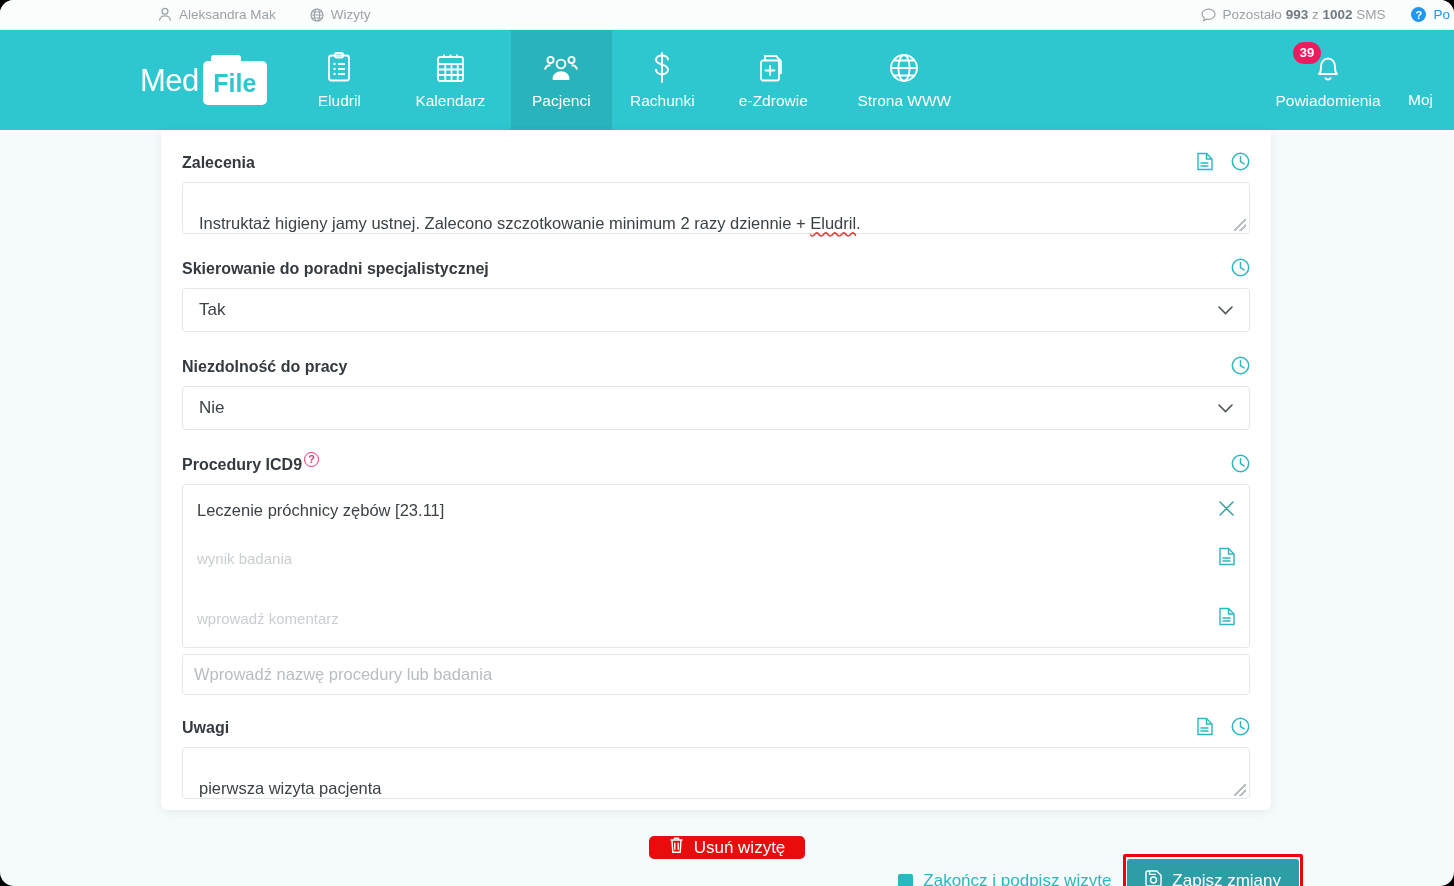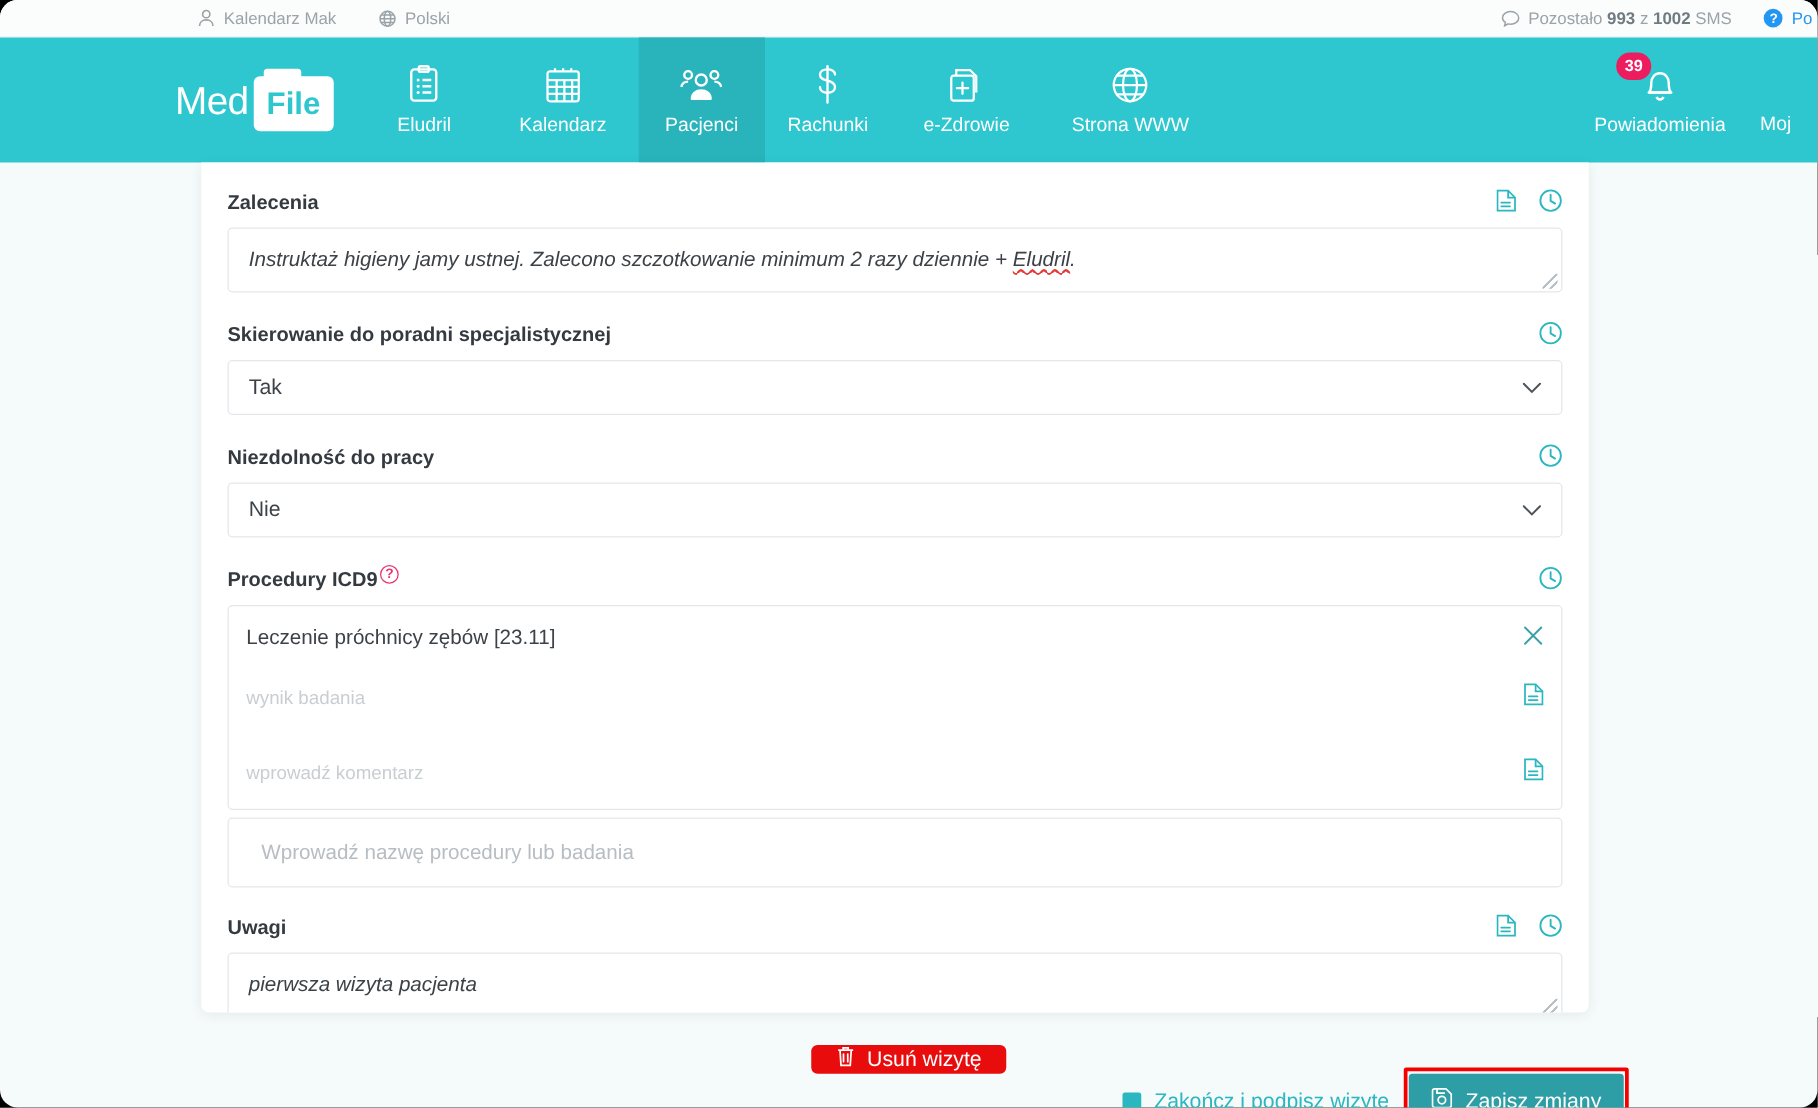--- a/index.html
+++ b/index.html
@@ -129,25 +129,24 @@
     font-size: 11px; font-weight: bold; line-height: 12px; text-align: center;
     margin-top: -4px; display: inline-block; cursor: pointer;
   }
   .field-actions { margin-left: auto; display: flex; align-items: center; gap: 18px; }
 
   .txt-area {
     position: relative;
     border: 1px solid #e3e7ea; border-radius: 4px;
     background: #fff;
     height: 52px;
-    display: flex; align-items: center;
+    display: flex; align-items: flex-end;
     padding: 0 16px;
     font-size: 16.5px; color: #3c4247;
     margin-top: 2px;
-    font-style: italic;
   }
   .resize-grip {
     position: absolute; right: 3px; bottom: 2px; width: 12px; height: 12px;
     background:
       linear-gradient(135deg, transparent 45%, #b9c0c5 45%, #b9c0c5 55%, transparent 55%),
       linear-gradient(135deg, transparent 70%, #b9c0c5 70%, #b9c0c5 80%, transparent 80%);
   }
   .misspell {
     text-decoration: underline wavy #e53935;
     text-decoration-skip-ink: none;
@@ -172,21 +171,21 @@
     display: flex; align-items: center; min-height: 30px;
   }
   .icd-title { font-size: 16.5px; color: #3c4247; }
   .icd-ph { font-size: 15px; color: #c9ced2; }
   .icd-row.spaced { margin-top: 18px; }
   .icd-action { margin-left: auto; display: flex; align-items: center; }
   .x-btn { color: #3aa0a8; font-size: 19px; line-height: 1; cursor: pointer; }
 
   .icd-search {
     border: 1px solid #e3e7ea; border-radius: 4px;
-    height: 56px; display: flex; align-items: center; padding: 0 26px;
+    height: 41px; display: flex; align-items: center; padding: 0 11px;
     font-size: 16.5px; color: #b7bdc2; margin-top: 6px; cursor: text;
   }
 
   
   .footer {
     position: absolute; left: 155px; right: 155px; top: 836px; height: 48px;
     display: flex; align-items: center; flex-direction: column;
   }
   .btn-delete {
     background: #e80c0c; color: #fff; border: none; border-radius: 5px;
@@ -222,31 +221,31 @@
 
   <div class="topbar">
     <div class="topbar-left">
       <div class="tb-item">
         <span>
           <svg width="14" height="15" viewBox="0 0 14 15" fill="none" stroke="#9aa3a8" stroke-width="1.3">
             <circle cx="7" cy="4.3" r="2.9"></circle>
               <path d="M1.6 13.8c0-3 2.4-4.9 5.4-4.9s5.4 1.9 5.4 4.9"></path>
           </svg>
         </span>
-        <span>Kalendarz Mak</span>
+        <span>Aleksandra Mak</span>
       </div>
       <div class="tb-item">
         <span>
           <svg width="14" height="14" viewBox="0 0 14 14" fill="none" stroke="#9aa3a8" stroke-width="1.2">
             <circle cx="7" cy="7" r="6"></circle>
               <ellipse cx="7" cy="7" rx="2.6" ry="6"></ellipse>
               <path d="M1 7h12M2 4h10M2 10h10"></path>
           </svg>
         </span>
-        <span>Polski</span>
+        <span>Wizyty</span>
       </div>
     </div>
     <div class="topbar-right">
       <div class="tb-item">
         <span>
           <svg width="15" height="14" viewBox="0 0 15 14" fill="none" stroke="#9aa3a8" stroke-width="1.2">
             <path d="M7.5 1.2C3.9 1.2 1 3.4 1 6.1c0 1.5.9 2.9 2.3 3.8L2.7 12.6l2.9-1.5c.6.1 1.2.2 1.9.2 3.6 0 6.5-2.2 6.5-4.9S11.1 1.2 7.5 1.2z"></path>
           </svg>
         </span>
         <span class="sms-text"><span>Pozostało </span><b>993</b><span> z </span><b>1002</b><span> SMS</span></span>

